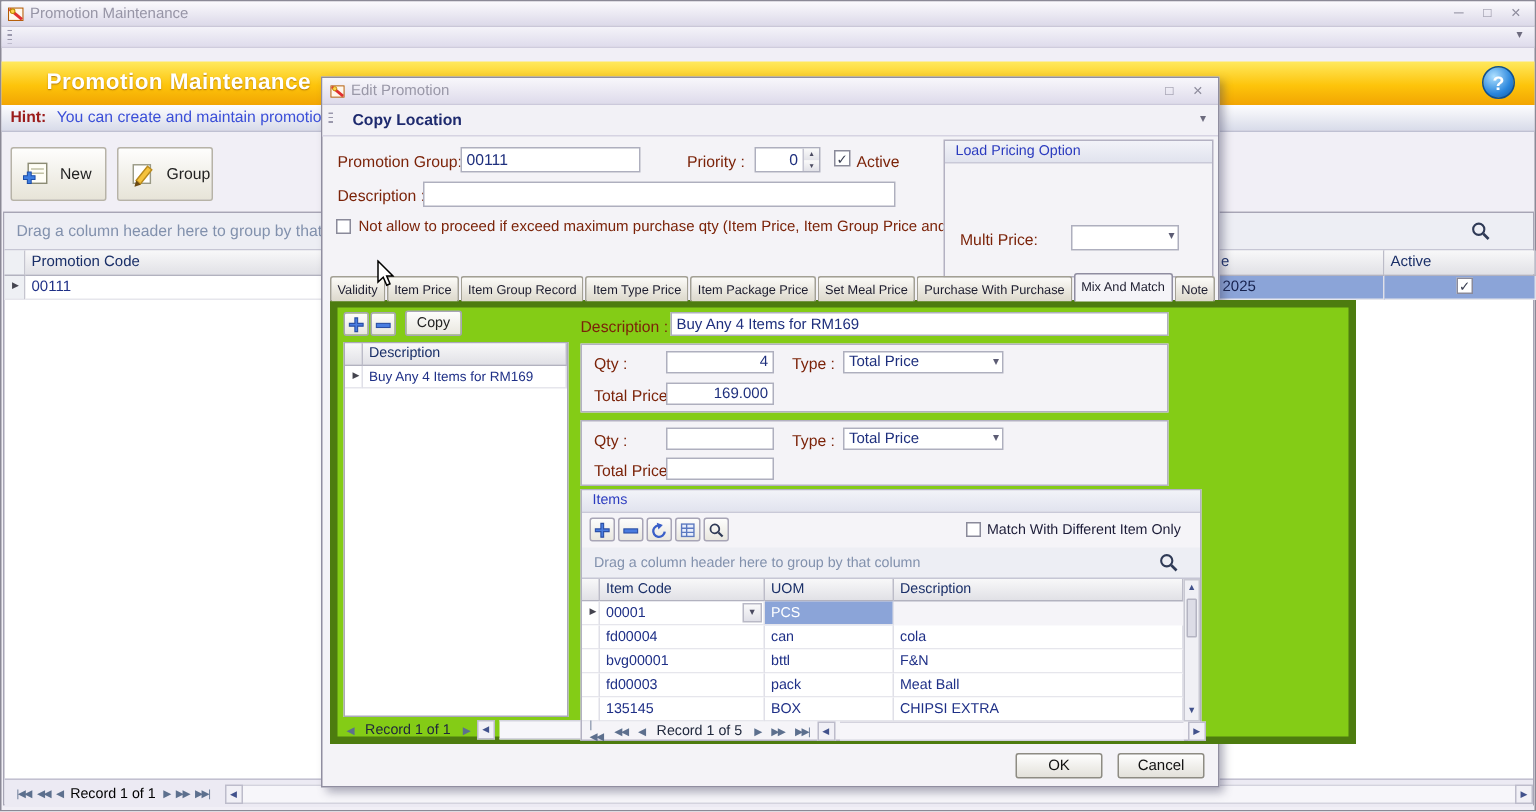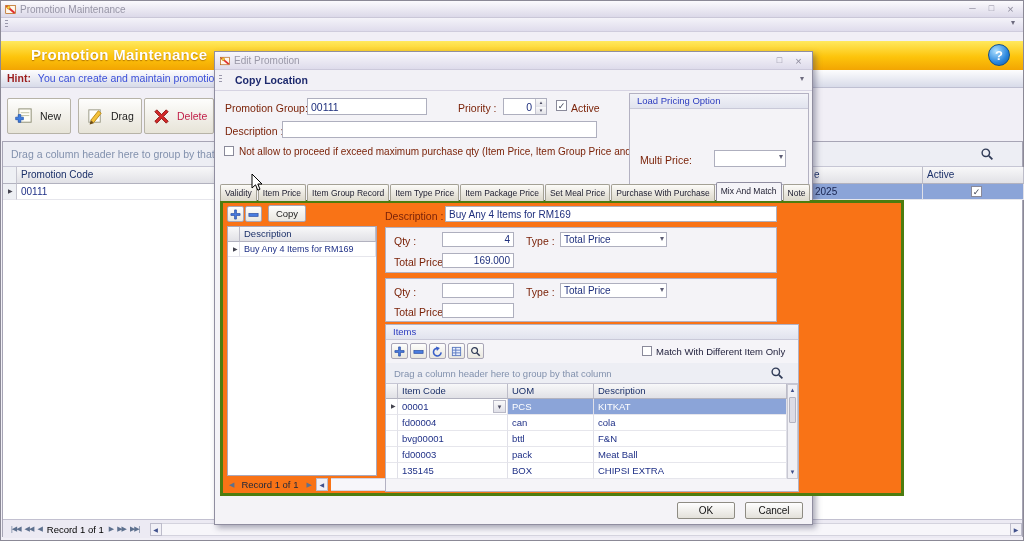--- a/index.html
+++ b/index.html
@@ -104,21 +104,21 @@
   .radio.on::after { content:""; position:absolute; left:2px; top:2px; width:4px; height:4px;
     border-radius:50%; background:#3b66c4; }
 
   
   .tabrow { position:absolute; left:5px; top:130px; height:19px; display:flex; align-items:flex-end; z-index:3; }
   .tab { height:17px; line-height:16px; padding:0 4px; font-size:8.5px; color:#1c1c2e;
     background:linear-gradient(#fcfbf8,#e8e5dc 60%,#dcd8cb); border:1px solid #a3a094; border-bottom:none;
     border-radius:2px 2px 0 0; margin-right:1px; white-space:nowrap; }
   .tab.active { background:#f5f4f8; height:19px; border-color:#8f8da0; position:relative; z-index:4; }
   .tcontent { position:absolute; left:5px; top:148px; width:684px; height:296px;
-    border:3px solid #4d7c0f; background:#f97316; }
+    border:5px solid #4d7c0f; background:#84cc16; }
 
   
   .ibtn { position:absolute; width:17px; height:16px; border:1px solid #a8a5b6; border-radius:2px;
     background:linear-gradient(#fdfdfc,#e9e7df); display:flex; align-items:center; justify-content:center; }
   .ibtn svg { width:11px; height:11px; }
   .smallbtn { position:absolute; border:1px solid #a8a5b6; border-radius:2px; font-size:9.5px; color:#222;
     background:linear-gradient(#fdfdfc,#e9e7df); display:flex; align-items:center; justify-content:center; }
 
   
   .igrid { position:absolute; border:1px solid #aaa8ba; background:#fff; }
@@ -182,27 +182,21 @@
         <path d="M6 10h3v3h3v3H9v3H6v-3H3v-3h3z" transform="translate(-2,-1) scale(0.9)" fill="#3d7de0" stroke="#1d4ea8" stroke-width="0.8"></path>
       </svg>
     <span>New</span>
   </div>
   <div class="bigbtn" style="left:77px;width:64px">
     <svg viewBox="0 0 20 20">
         <rect x="3" y="3" width="12" height="13" fill="#fff" stroke="#9a9a85"></rect>
         <path d="M5 14 L13 4 L16 6.5 L8 16.5 Z" fill="#f5c23c" stroke="#b98a1e"></path>
         <path d="M5 14 l-1.2 4.4 4.4-1.4z" fill="#6b4a12"></path>
       </svg>
-    <span>Drag</span>
-  </div>
-  <div class="bigbtn" style="left:143px;width:70px">
-    <svg viewBox="0 0 20 20">
-        <path d="M3 5 L5 3 L10 8 L15 3 L17 5 L12 10 L17 15 L15 17 L10 12 L5 17 L3 15 L8 10 Z" fill="#d42a2a" stroke="#8e1616"></path>
-      </svg>
-    <span class="del-label">Delete</span>
+    <span>Group</span>
   </div>
 
   <div class="abs mainpanel">
     <div class="groupby">
       <span>Drag a column header here to group by that column</span>
       <svg class="mag" style="right:28px;top:5px" viewBox="0 0 12 12">
           <circle cx="5" cy="5" r="3.2" fill="none" stroke="#2f3a56" stroke-width="1.2"></circle>
           <line x1="7.6" y1="7.6" x2="10.6" y2="10.6" stroke="#2f3a56" stroke-width="1.5"></line>
         </svg>
     </div>
@@ -384,21 +378,20 @@
         </div>
 
         <div class="ihead indcell" style="left:0;top:59px;width:12px"></div>
         <div class="ihead" style="left:12px;top:59px;width:110px">Item Code</div>
         <div class="ihead" style="left:122px;top:59px;width:86px">UOM</div>
         <div class="ihead" style="left:208px;top:59px;width:193px">Description</div>
 
         <div class="icell indcell rowind" style="left:0;top:74px;width:12px"></div>
         <div class="icell" style="left:12px;top:74px;width:110px">00001<span class="combocell">▾</span></div>
         <div class="icell sel white-t" style="left:122px;top:74px;width:86px;color:#fff">PCS</div>
-        <div class="icell sel white-t" style="left:208px;top:74px;width:193px;color:#fff">KITKAT</div>
 
         <div class="icell indcell" style="left:0;top:90px;width:12px"></div>
         <div class="icell" style="left:12px;top:90px;width:110px">fd00004</div>
         <div class="icell" style="left:122px;top:90px;width:86px">can</div>
         <div class="icell" style="left:208px;top:90px;width:193px">cola</div>
 
         <div class="icell indcell" style="left:0;top:106px;width:12px"></div>
         <div class="icell" style="left:12px;top:106px;width:110px">bvg00001</div>
         <div class="icell" style="left:122px;top:106px;width:86px">bttl</div>
         <div class="icell" style="left:208px;top:106px;width:193px">F&amp;N</div>
@@ -412,20 +405,32 @@
         <div class="icell" style="left:12px;top:138px;width:110px">135145</div>
         <div class="icell" style="left:122px;top:138px;width:86px">BOX</div>
         <div class="icell" style="left:208px;top:138px;width:193px">CHIPSI EXTRA</div>
 
         <div class="vsb" style="left:401px;top:59px;height:95px">
           <div class="ar">▲</div>
           <div class="thumb" style="top:12px"></div>
           <div class="ar" style="position:absolute;bottom:0;width:100%">▼</div>
         </div>
 
+        <div class="recnav" style="left:3px;top:153px">
+          <span class="nav n-first"></span>
+          <span class="nav n-pp"></span>
+          <span class="nav n-prev"></span>
+          <span class="rectext">Record 1 of 5</span>
+          <span class="nav n-next"></span>
+          <span class="nav n-np"></span>
+          <span class="nav n-last"></span>
+          <span class="hsb l"></span>
+          <span class="hstrack" style="width:230px"></span>
+          <span class="hsb r"></span>
+        </div>
       </div>
     </div>
 
     <div class="okbtn" style="left:462px;top:450px">OK</div>
     <div class="okbtn" style="left:530px;top:450px">Cancel</div>
   </div>
 
   <svg class="abs" style="left:250px;top:172px;z-index:9" width="12" height="19" viewBox="0 0 12 19">
     <path d="M1 1 L1 15 L4.5 11.8 L6.8 17.2 L9 16.2 L6.8 11 L11 11 Z" fill="#fff" stroke="#000" stroke-width="1"></path>
   </svg>

